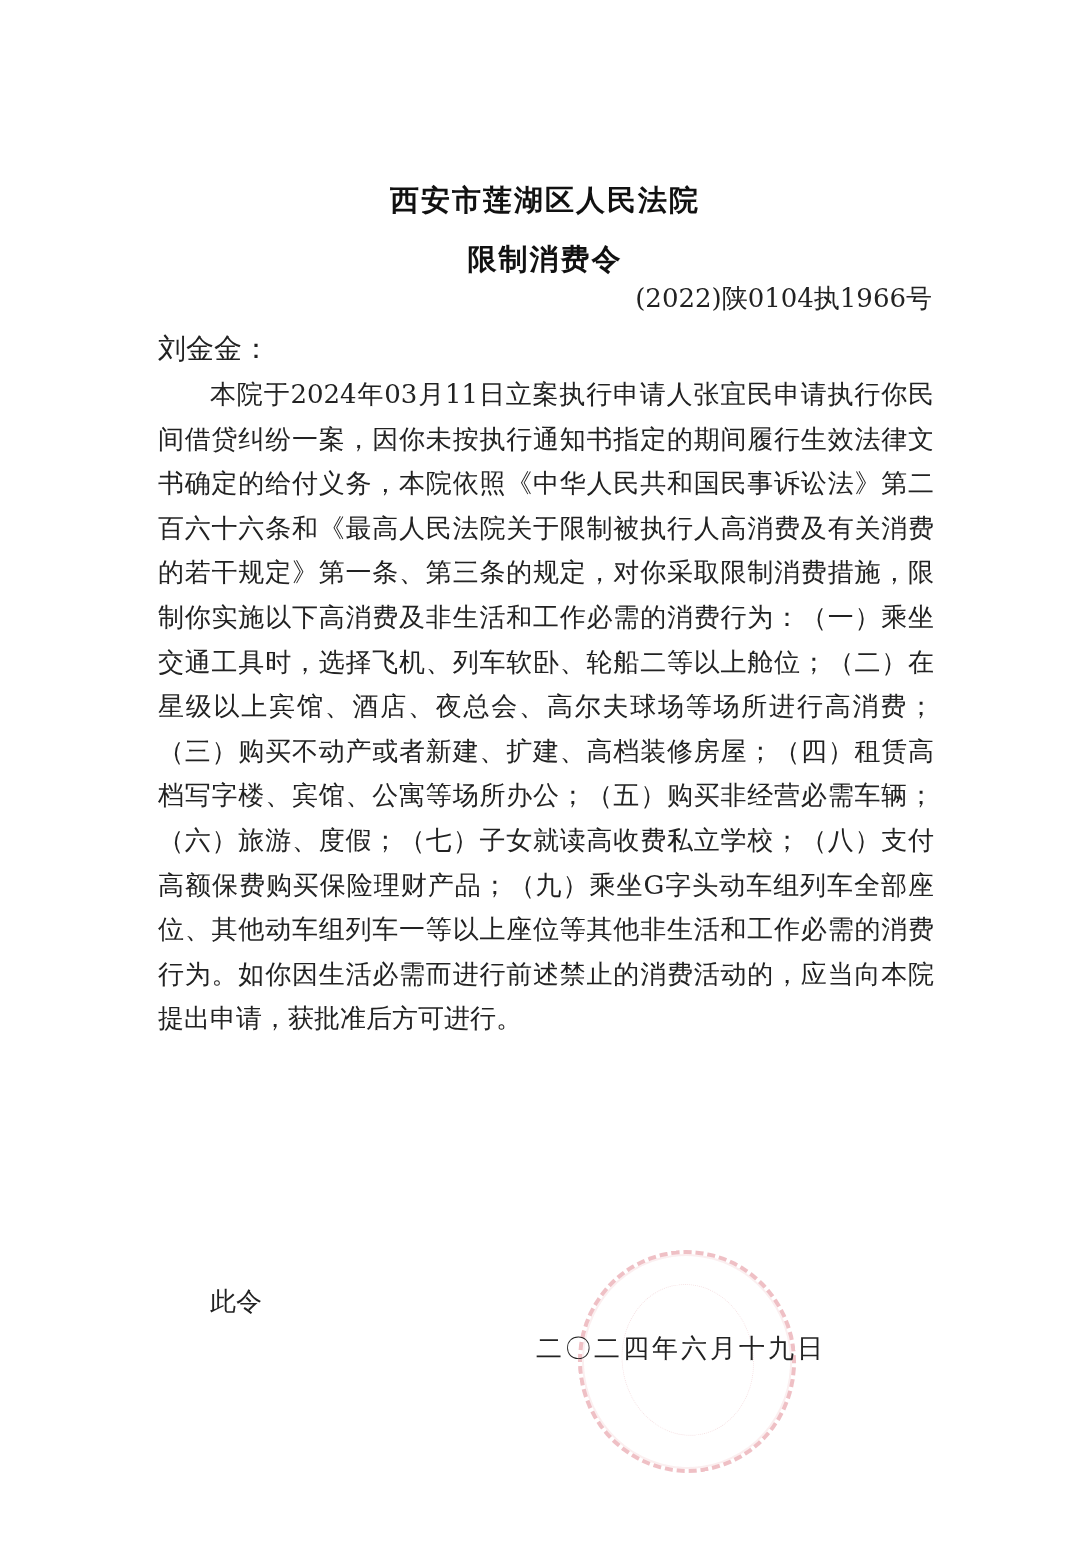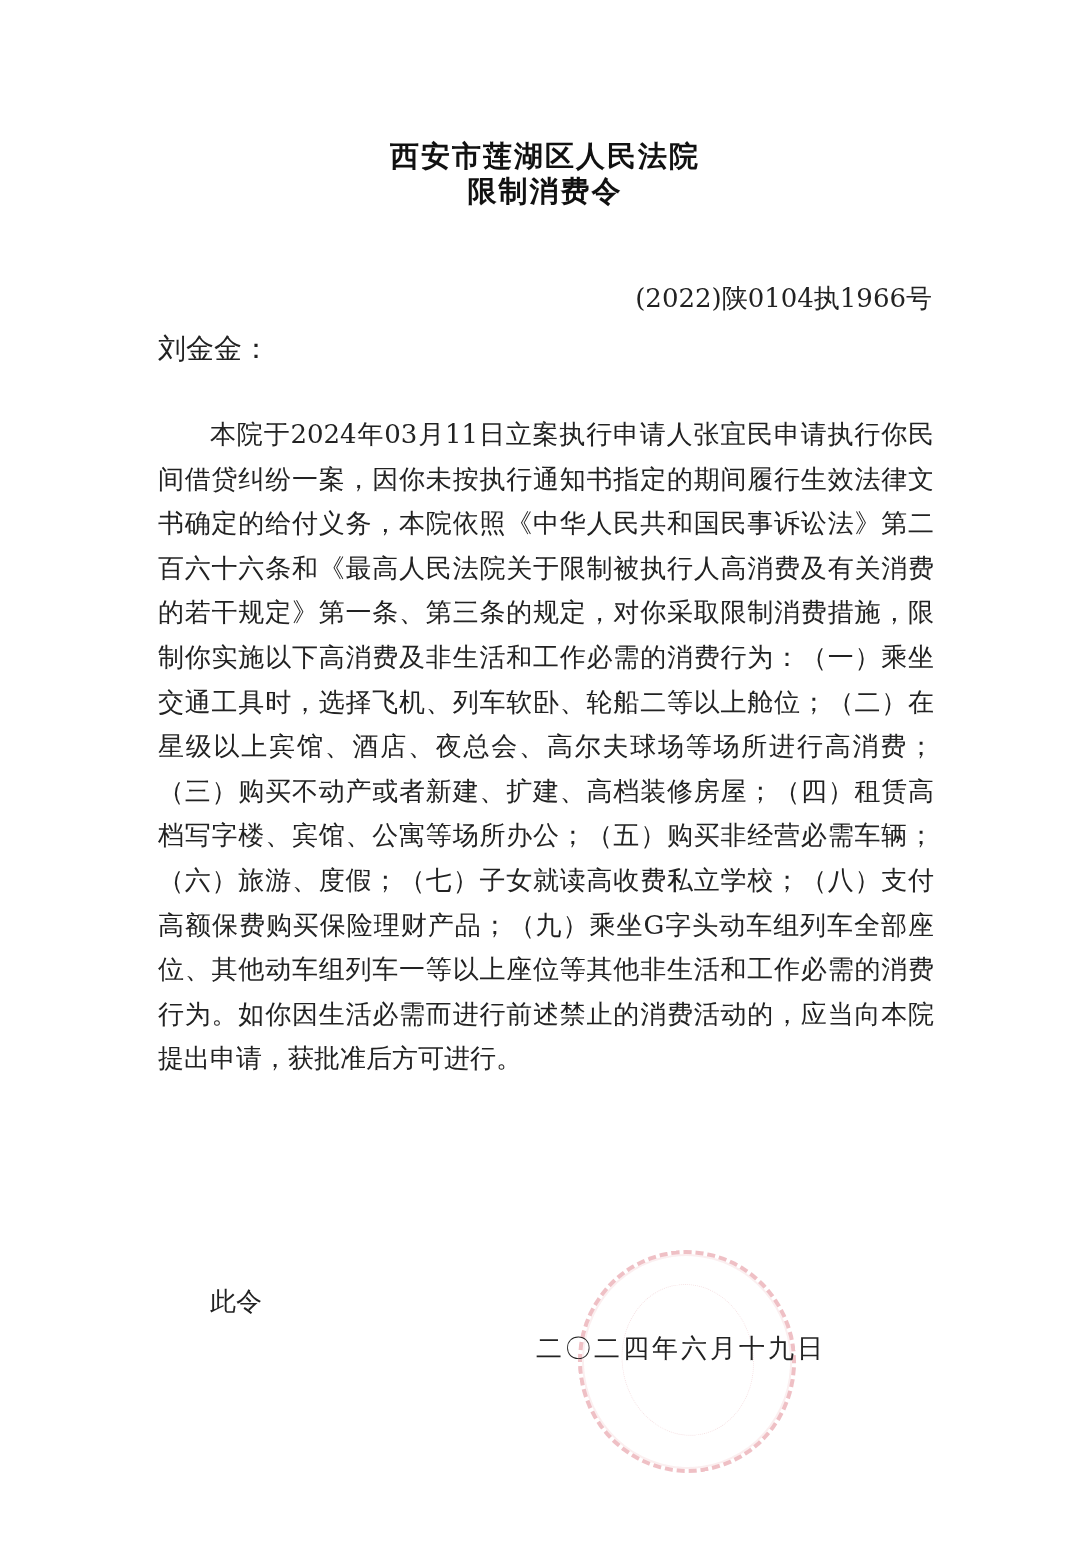--- a/index.html
+++ b/index.html
@@ -1,26 +1,26 @@
 <!DOCTYPE html>
 <html><head>
 <meta charset="utf-8">
 <style>
   html, body { margin: 0; padding: 0; background: #ffffff; }
   body { width: 1090px; height: 1541px; position: relative; overflow: hidden;
          font-family: "DejaVu Serif", "Liberation Serif", serif; color: #222; }
   .page { position: absolute; left: 0; top: 0; width: 1090px; height: 1541px; background: #fff; }
   .title { position: absolute; left: 0; width: 1090px; text-align: center;
-           font-size: 29px; letter-spacing: 2px; color: #111; font-weight: 600; }
+           font-size: 29px; letter-spacing: 2px; color: #111; font-weight: 600; margin-top: 44px; }
   .t1 { top: 137px; }
-  .t2 { top: 172px; }
+  .t2 { top: 196px; }
   .case-no { position: absolute; right: 158px; top: 281px; font-size: 26px; color: #222; }
   .salutation { position: absolute; left: 158px; top: 330px; font-size: 28px; }
   .body-text { position: absolute; left: 158px; width: 776px; font-size: 26px;
-               line-height: 44.6px; text-align: justify; text-align-last: left; margin-top: 40px; }
+               line-height: 44.6px; text-align: justify; text-align-last: left; }
   .p1 { top: 372px; }
   .p2 { top: 1132px; }
   .indent { text-indent: 52px; }
   .closing { position: absolute; left: 210px; top: 1284px; font-size: 26px; font-family: Liberation Serif, serif; }
   .date { position: absolute; left: 536px; top: 1331px; font-size: 26px; letter-spacing: 3px; }
   .stamp { position: absolute; left: 578px; top: 1250px; width: 210px; height: 215px;
            border-radius: 50%; border: 4px dashed rgba(210,80,95,0.45);
            box-shadow: inset 0 0 0 2px rgba(220,120,130,0.15);
            opacity: 0.8; transform: rotate(-8deg); }
   .stamp-inner { position: absolute; left: 40px; top: 30px; width: 130px; height: 150px;

